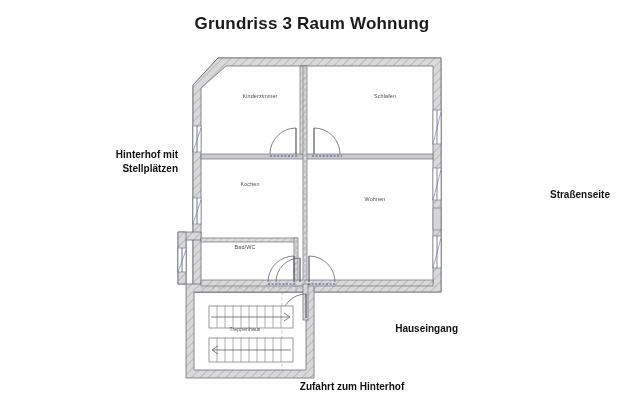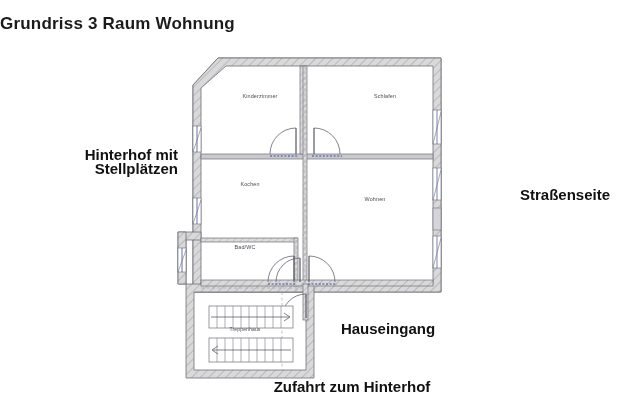--- a/index.html
+++ b/index.html
@@ -8,38 +8,38 @@
     background:#ffffff;
     font-family:"Liberation Sans", sans-serif;
     overflow:hidden;
     position:relative;
   }
   #page{position:absolute;left:0;top:0;width:624px;height:400px;}
 
   .title{
     position:absolute;
     left:0;top:14px;width:624px;
-    text-align:left;
+    text-align:center;
     font-size:17px;
     font-weight:bold;
     color:#1b1b1b;
     letter-spacing:0.2px;
   }
 
   .annot{
     position:absolute;
-    font-size:15px;
+    font-size:10px;
     font-weight:bold;
     color:#111111;
     line-height:14px;
     white-space:pre-line;
   }
   #annot-hinterhof{left:18px;top:148px;width:160px;text-align:right;}
   #annot-strassenseite{left:460px;top:188px;width:150px;text-align:right;}
-  #annot-hauseingang{left:318px;top:322px;width:140px;text-align:center;}
+  #annot-hauseingang{left:318px;top:322px;width:140px;text-align:right;}
   #annot-zufahrt{left:212px;top:380px;width:280px;text-align:center;}
 
   #plan{position:absolute;left:0;top:0;width:624px;height:400px;}
 
   .roomlabel{
     position:absolute;
     font-size:5.4px;
     color:#4a4a52;
     font-family:"Liberation Sans", sans-serif;
     letter-spacing:0.15px;

